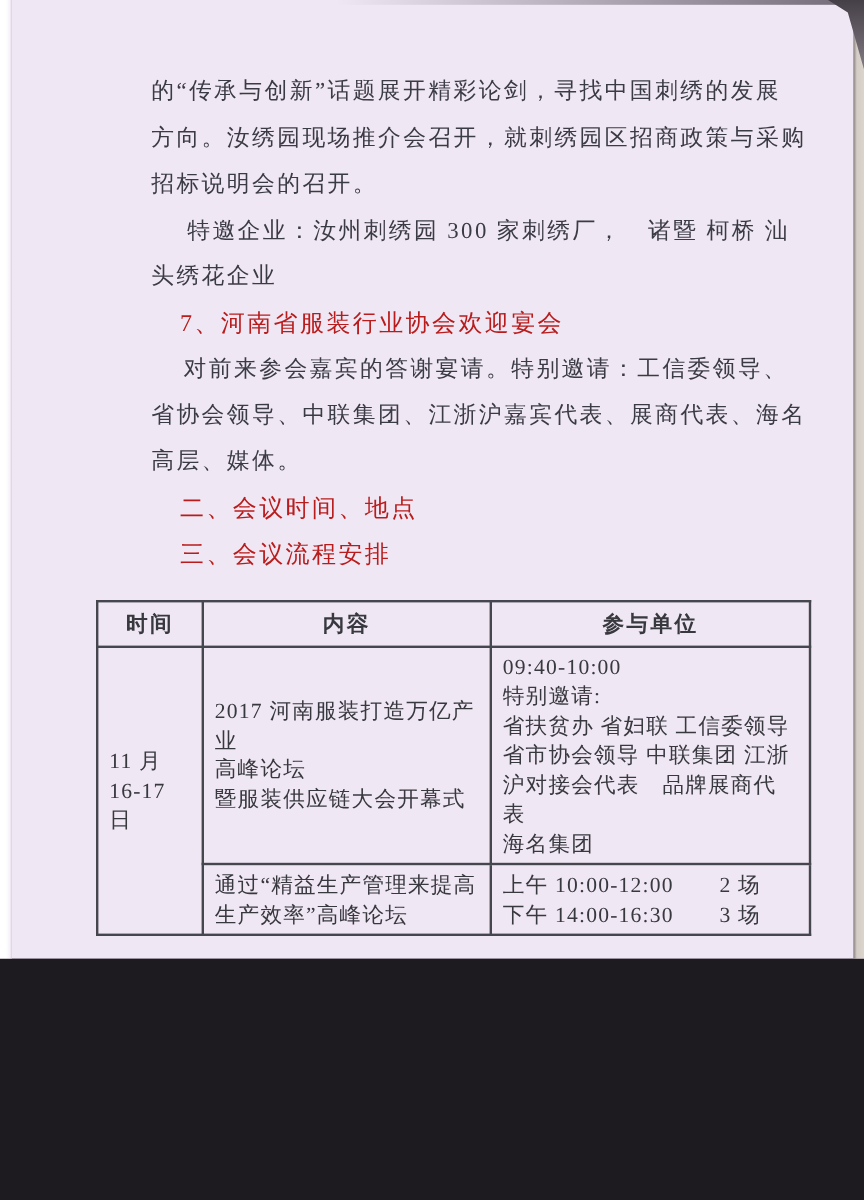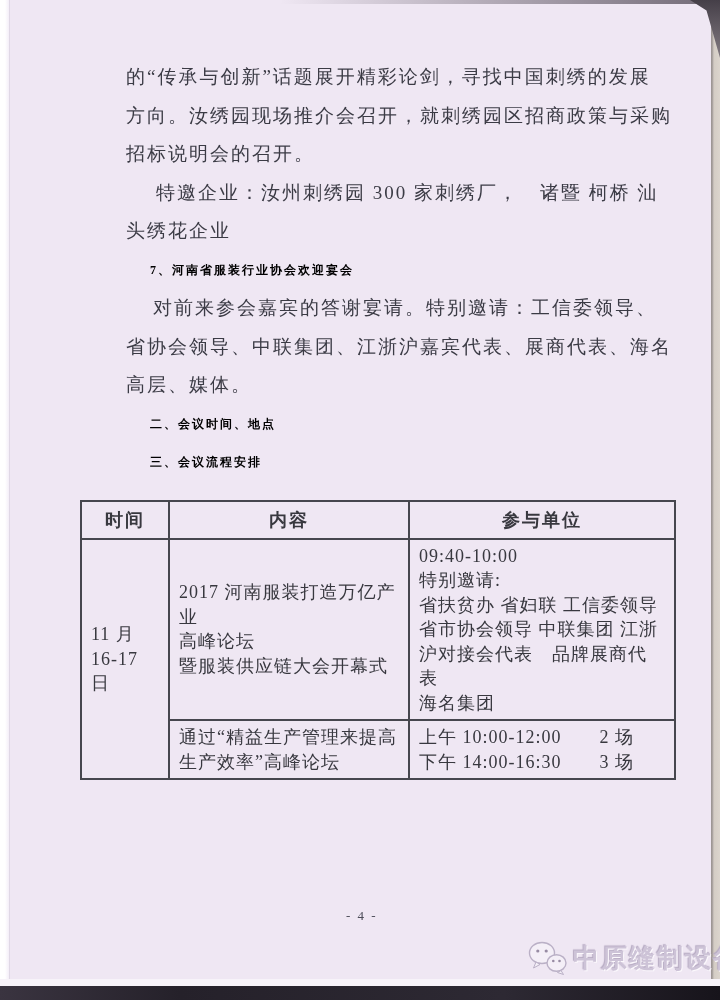--- a/index.html
+++ b/index.html
@@ -1,17 +1,17 @@
 <!DOCTYPE html>
 <html><head>
 <meta charset="utf-8">
 <style>
   html,body { margin:0; padding:0; background:#1d1a20; }
   .page {
-    position:relative; width:720px; height:1000px; overflow:hidden;
+    position:relative; width:720px; height:799px; overflow:hidden;
     background:#efe7f3;
     font-family:"Liberation Serif","DejaVu Serif",serif;
     color:#3b3b45;
   }
   
   .edge-left {
     position:absolute; left:0; top:0; width:9px; height:100%;
     background:linear-gradient(90deg,#ffffff 0 5px,#f4eef8 9px);
     border-right:1px solid #e0d8e6;
   }
@@ -39,22 +39,22 @@
   }
   
   .content { position:absolute; left:80px; top:58px; width:594px; }
   .body-text {
     margin:0 0 0 46px; font-size:19px; line-height:38.5px;
     letter-spacing:2px; white-space:pre-line;
   }
   .indent30 { text-indent:30px; }
   .indent27 { text-indent:27px; }
   .heading {
-    margin:0 0 0 70px; font-size:12px; font-weight:bold;
-    line-height:38.5px; letter-spacing:2px; color:#000000;
+    margin:0 0 0 70px; font-size:20px; font-weight:normal;
+    line-height:38.5px; letter-spacing:2px; color:#b91c1c;
   }
   .line-item {
     margin:0 0 0 72px; font-size:19px; line-height:38.5px; letter-spacing:2px;
   }
   
   table.schedule {
     border-collapse:collapse; table-layout:fixed; width:594px;
     margin-top:18px; color:#38383f;
   }
   table.schedule col.c1 { width:88px; }

